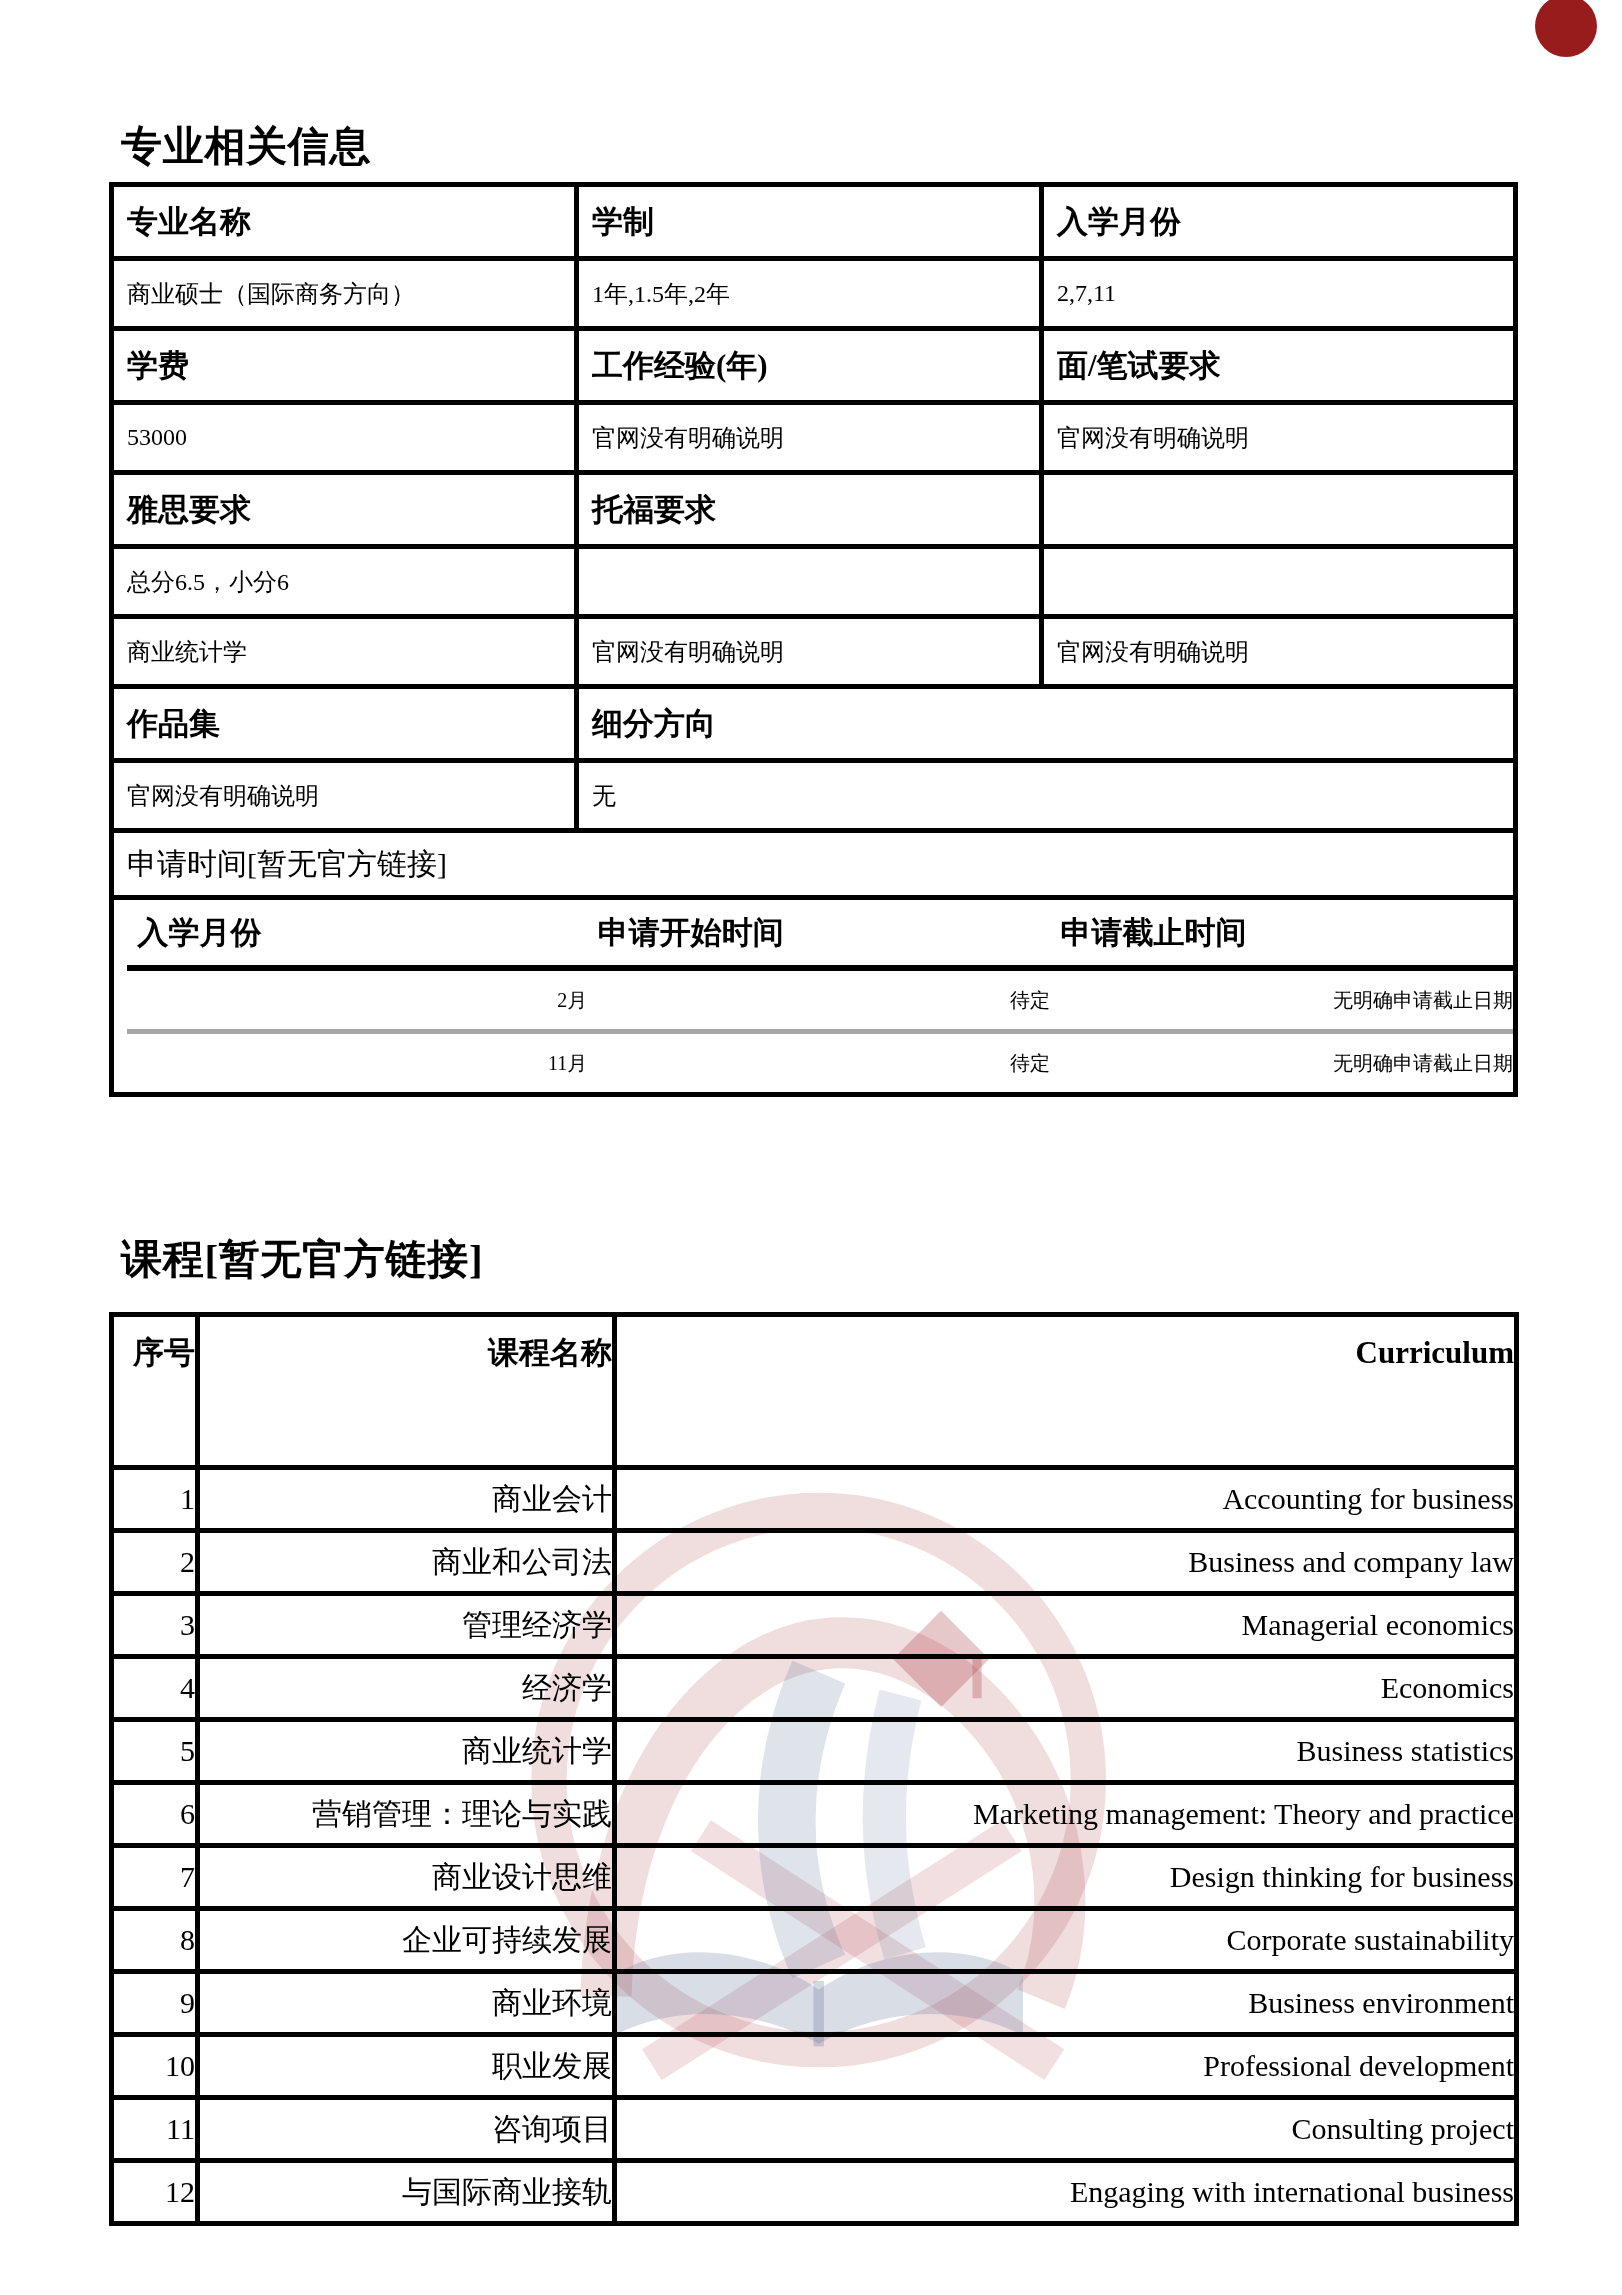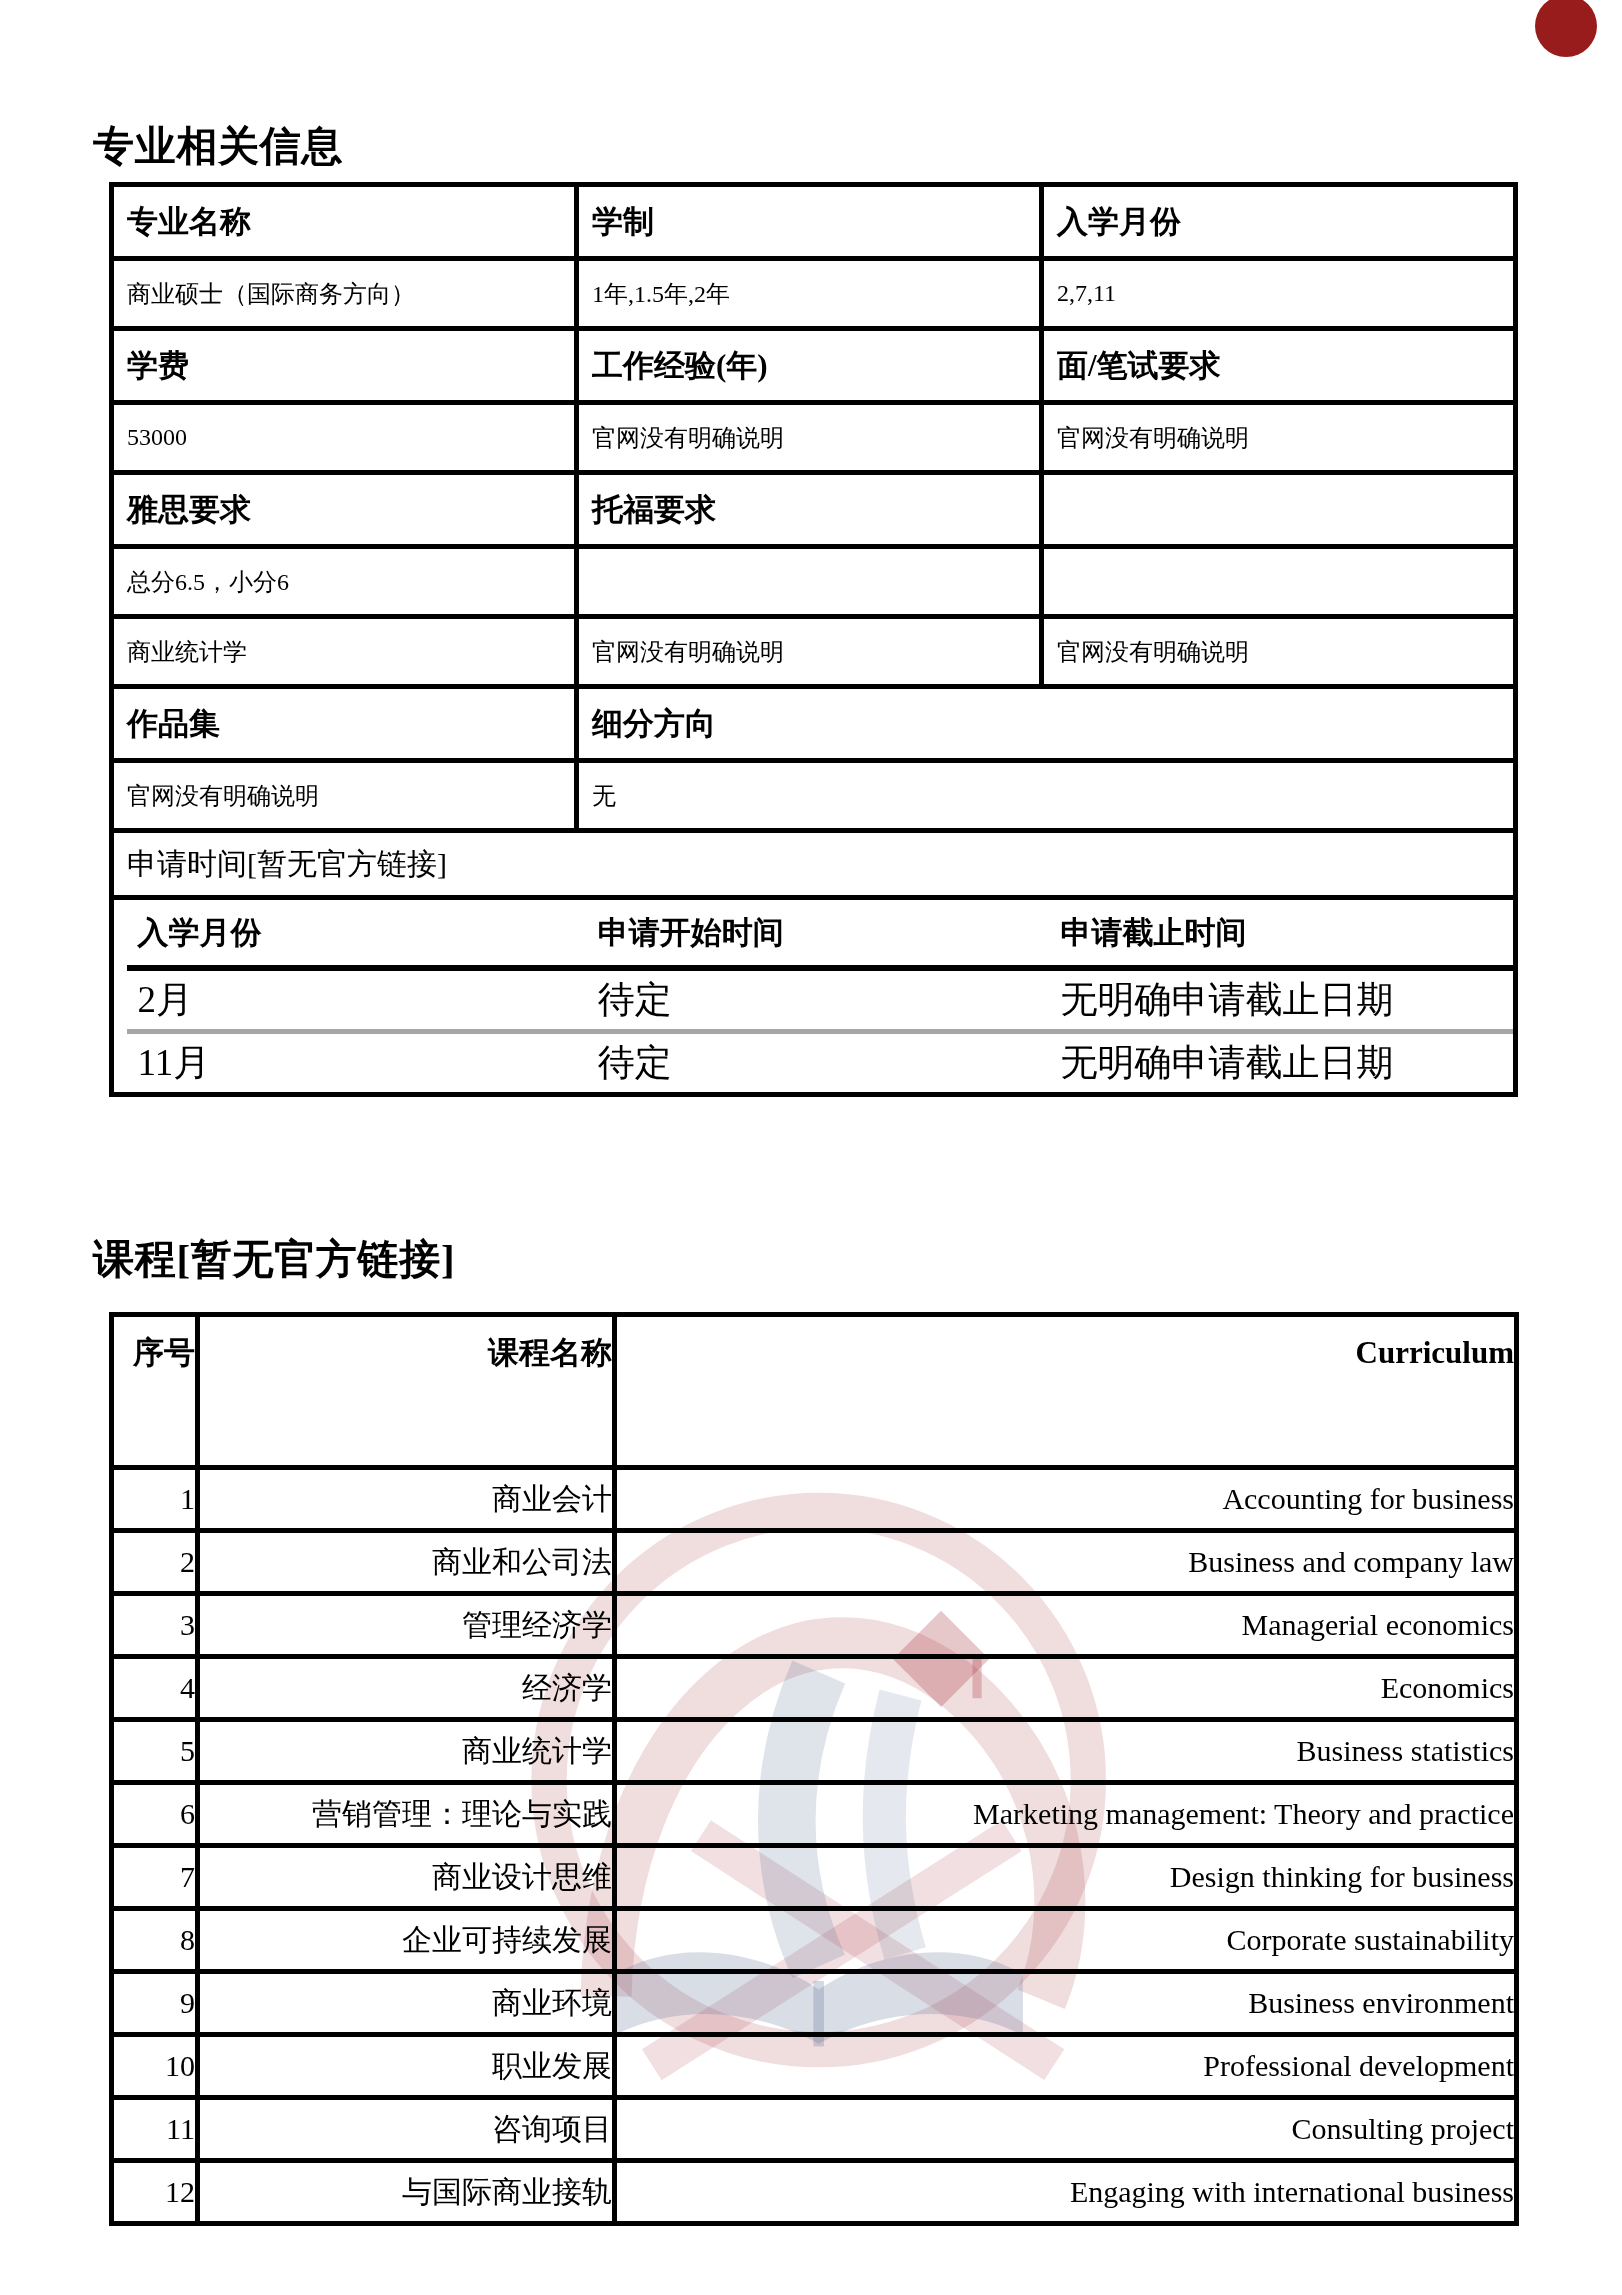--- a/index.html
+++ b/index.html
@@ -5,21 +5,21 @@
   html,body{margin:0;padding:0;background:#ffffff;}
   .page{
     position:relative;
     width:1623px;height:2295px;
     background:#ffffff;
     font-family:"Liberation Serif","DejaVu Serif",serif;
     color:#000;
     overflow:hidden;
   }
   .sec-title{
-    position:absolute;left:93px;
+    position:absolute;left:121px;
     margin:0;
     font-size:41px;font-weight:700;color:#000;
     letter-spacing:0.7px;
     white-space:nowrap;
   }
   #title1{top:119px;}
   #title2{top:1232px;}
   table.grid{
     position:absolute;left:109px;
     border-collapse:collapse;
@@ -37,21 +37,21 @@
   tr.h td{font-weight:700;font-size:31px;height:69px;}
   tr.v td{font-size:24px;height:65px;}
   tr.approw td{font-size:30px;height:62px;}
   
   td.subcell{padding:0 10.5px;vertical-align:top;}
   table.sub{
     width:100%;border-collapse:collapse;table-layout:fixed;
   }
   table.sub td{border:none;padding:0 0 0 10.5px;vertical-align:middle;overflow:hidden;}
   tr.sh td{font-weight:700;font-size:31px;height:65px;border-bottom:6.5px solid #000;}
-  tr.sr td{font-size:37px;height:58px;}
+  tr.sr td{font-size:20px;height:58px;text-align:right;}
   tr.sr.sep td{border-bottom:5.2px solid #a6a6a6;}
   
   tr.ch td{font-weight:700;font-size:31px;height:134px;vertical-align:top;padding-top:14.4px;line-height:1.45;}
   tr.cr td{font-size:30px;height:58px;}
   .red-dot{
     position:absolute;
     left:1535px;top:-5.2px;
     width:62px;height:62px;border-radius:50%;
     background:#981c1c;
   }

